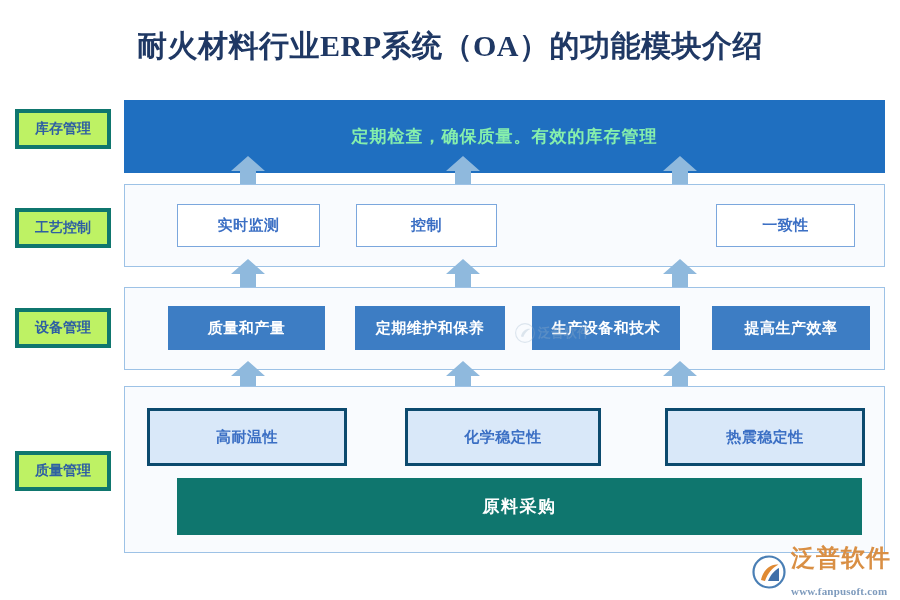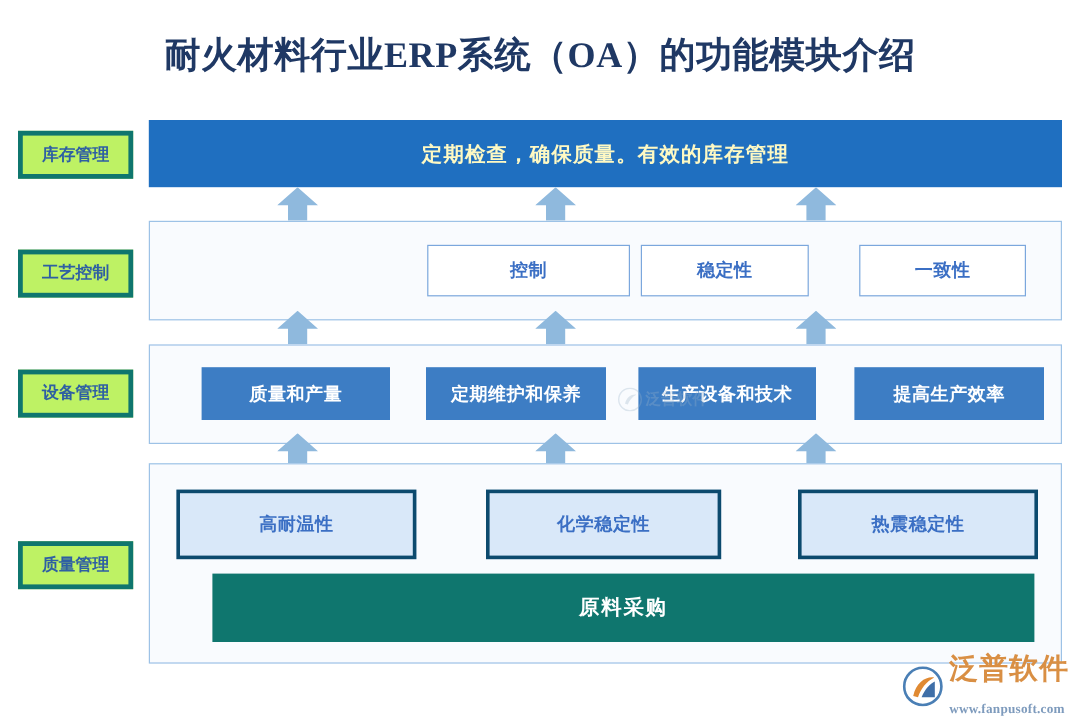--- a/index.html
+++ b/index.html
@@ -53,23 +53,23 @@
   .cat-process   { left: 15px;  top: 208px; width: 96px; height: 40px; justify-content: center; }
   .cat-equipment { left: 15px;  top: 308px; width: 96px; height: 40px; }
   .cat-quality   { left: 15px;  top: 451px; width: 96px; height: 40px; }
 
   
   .top-bar {
     position: absolute;
     left: 124px;
     top: 100px;
     width: 761px;
-    height: 56px;
+    height: 73px;
     background: #1f6fc0;
-    color: #fef9c3;
+    color: #86efac;
     display: flex;
     align-items: center;
     justify-content: center;
     font-size: 17px;
     font-weight: bold;
     font-family: "Liberation Serif", "DejaVu Serif", serif;
     letter-spacing: 1px;
     box-sizing: border-box;
   }
 
@@ -215,25 +215,25 @@
         <polygon points="17,0 34,15 25,15 25,28 9,28 9,15 0,15" fill="#8fb9dd"></polygon>
       </svg>
   </div>
   <div class="arrow" style="left:663px; top:156px;">
     <svg viewBox="0 0 34 28">
         <polygon points="17,0 34,15 25,15 25,28 9,28 9,15 0,15" fill="#8fb9dd"></polygon>
       </svg>
   </div>
 
   <div class="row-box row-process"></div>
-  <div class="item item-outline" style="left:356px; top:204px; width:169px; height:43px;">
+  <div class="item item-outline" style="left:177px; top:204px; width:143px; height:43px;">
+    <span>实时监测</span>
+  </div>
+  <div class="item item-outline" style="left:356px; top:204px; width:141px; height:43px;">
     <span>控制</span>
-  </div>
-  <div class="item item-outline" style="left:534px; top:204px; width:140px; height:43px;">
-    <span>稳定性</span>
   </div>
   <div class="item item-outline" style="left:716px; top:204px; width:139px; height:43px;">
     <span>一致性</span>
   </div>
 
   <div class="arrow" style="left:231px; top:259px;">
     <svg viewBox="0 0 34 28">
         <polygon points="17,0 34,15 25,15 25,28 9,28 9,15 0,15" fill="#8fb9dd"></polygon>
       </svg>
   </div>

